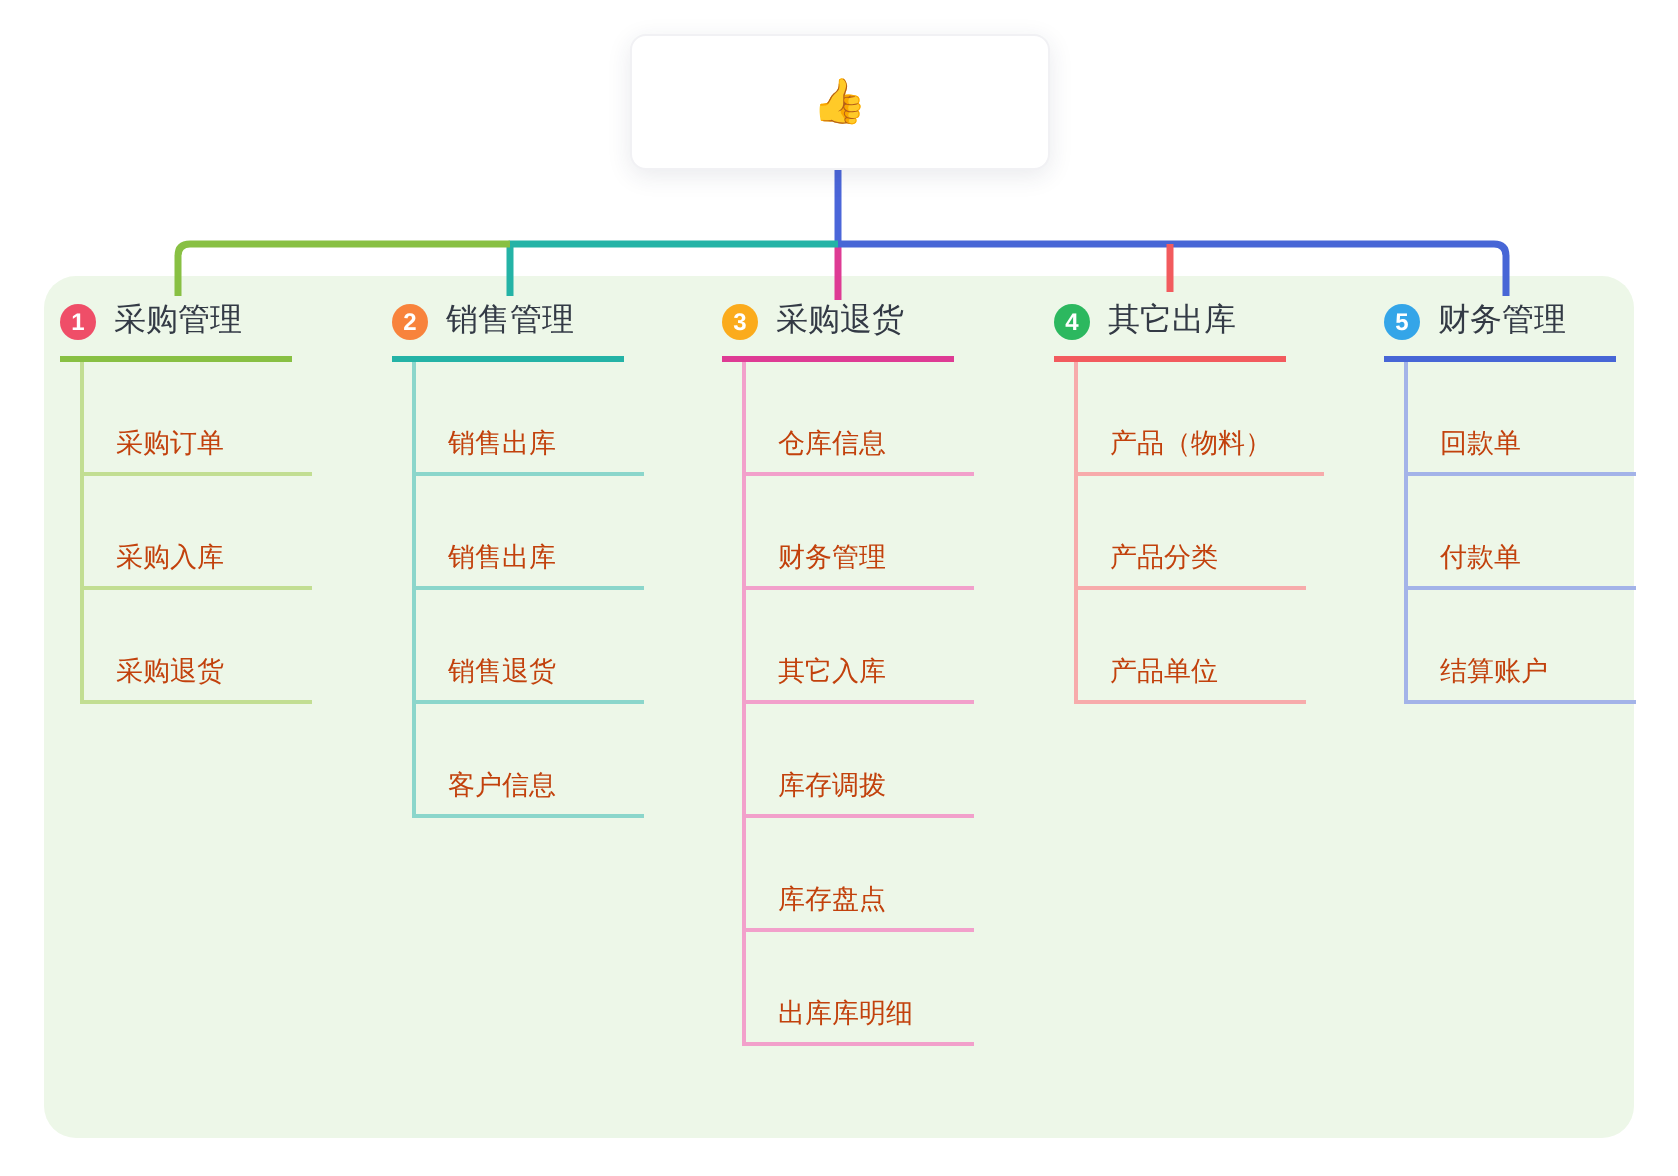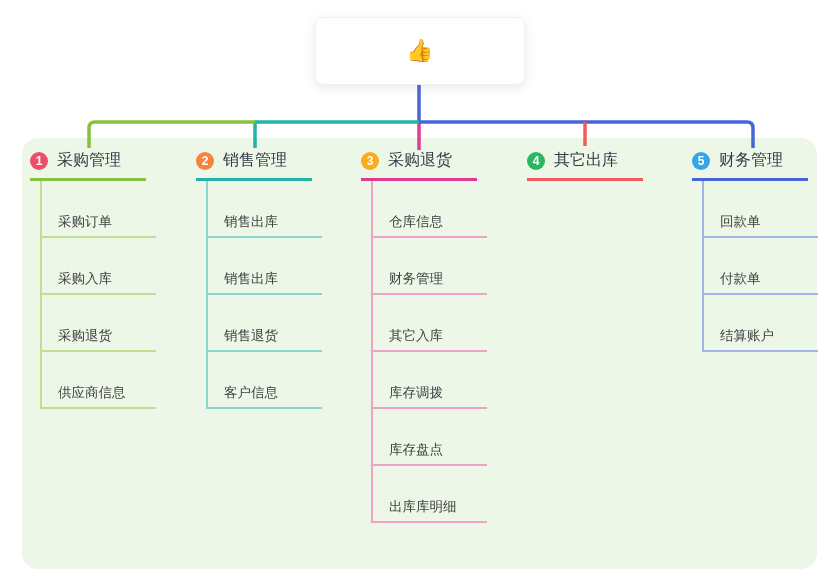--- a/index.html
+++ b/index.html
@@ -37,21 +37,21 @@
   }
   .badge {
     width:18px; height:18px; border-radius:50%; flex:0 0 18px;
     color:#fff; font-size:12px; font-weight:bold;
     display:flex; align-items:center; justify-content:center;
   }
   .children { margin-left:10px; border-left:2px solid var(--cl); }
   .child {
     width:max-content; min-width:72px;
     padding:32px 26px 5px 16px; border-bottom:2px solid var(--cl);
-    font-size:13.5px; color:#404040; white-space:nowrap; cursor:default;
+    font-size:13.5px; color:#c2410c; white-space:nowrap; cursor:default;
   }
 </style>
 </head>
 <body>
 
 <div class="stage">
 
   <div class="panel" style="background: rgb(237, 247, 232);"></div>
 
   <svg class="connectors" width="839" height="165">
@@ -75,21 +75,20 @@
 
   <div class="branch b1" style="--c: #88c043; --cl: #c2de92;">
     <div class="branch-title">
       <span class="badge" style="background: rgb(239, 78, 104);">1</span>
       <span>采购管理</span>
     </div>
     <div class="children">
       <div class="child">采购订单</div>
       <div class="child">采购入库</div>
       <div class="child">采购退货</div>
-      <div class="child">供应商信息</div>
     </div>
   </div>
 
   <div class="branch b2" style="--c: #24b3a6; --cl: #8bd6cb;">
     <div class="branch-title">
       <span class="badge" style="background: rgb(248, 131, 60);">2</span>
       <span>销售管理</span>
     </div>
     <div class="children">
       <div class="child">销售出库</div>
@@ -112,20 +111,25 @@
       <div class="child">库存盘点</div>
       <div class="child">出库库明细</div>
     </div>
   </div>
 
   <div class="branch b4" style="--c: #f25b5e; --cl: #f7abab;">
     <div class="branch-title">
       <span class="badge" style="background: rgb(44, 184, 95);">4</span>
       <span>其它出库</span>
     </div>
+    <div class="children">
+      <div class="child">产品（物料）</div>
+      <div class="child">产品分类</div>
+      <div class="child">产品单位</div>
+    </div>
   </div>
 
   <div class="branch b5" style="--c: #4766d6; --cl: #a3b3e8;">
     <div class="branch-title">
       <span class="badge" style="background: rgb(52, 165, 232);">5</span>
       <span>财务管理</span>
     </div>
     <div class="children">
       <div class="child">回款单</div>
       <div class="child">付款单</div>

